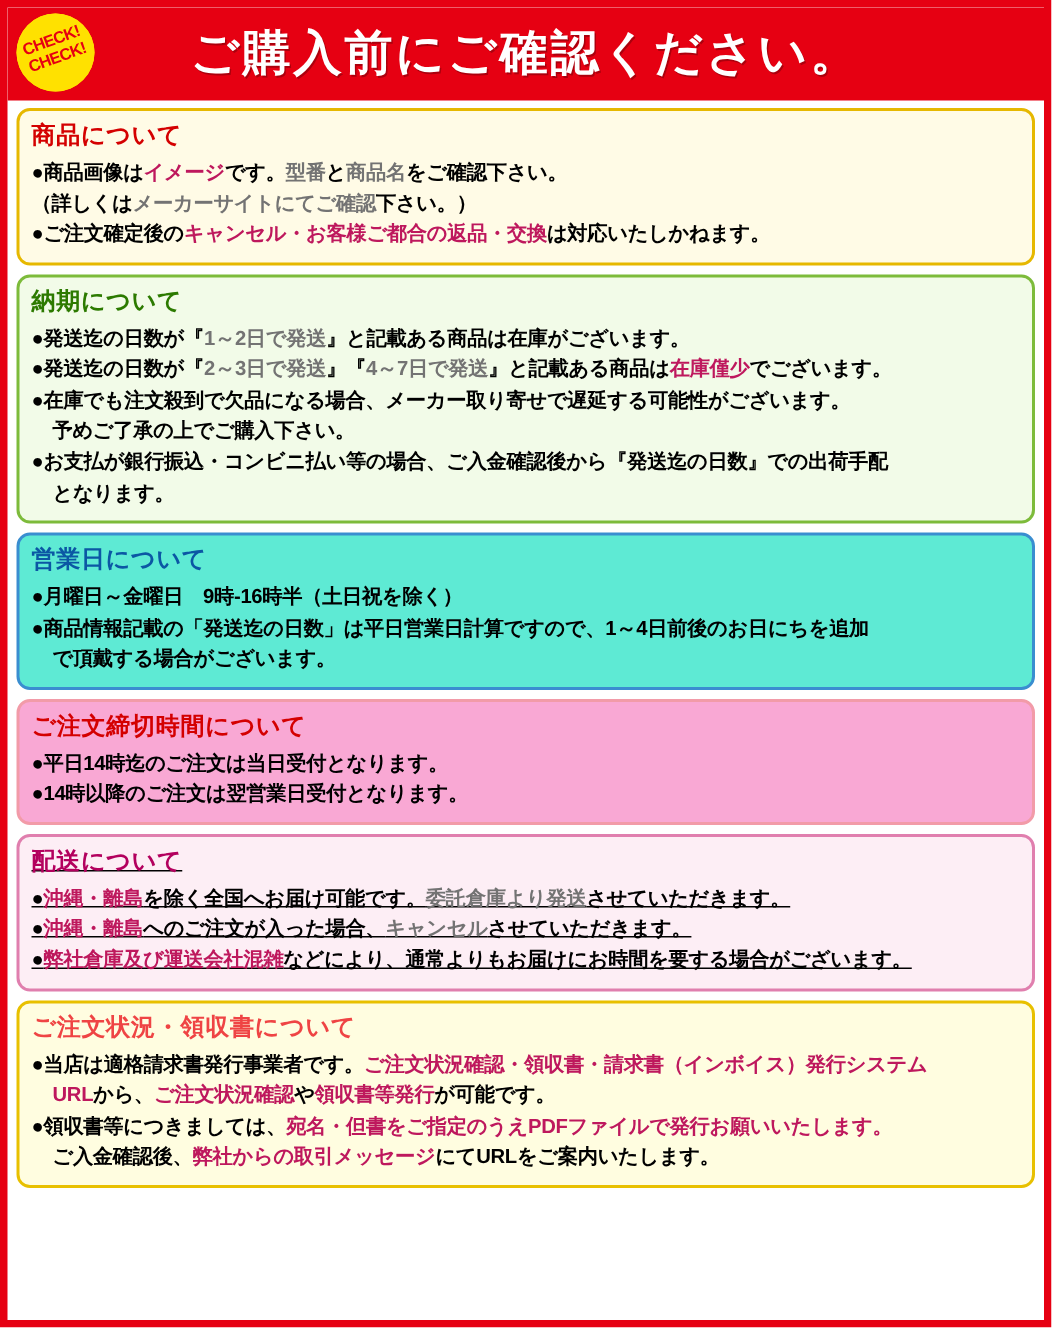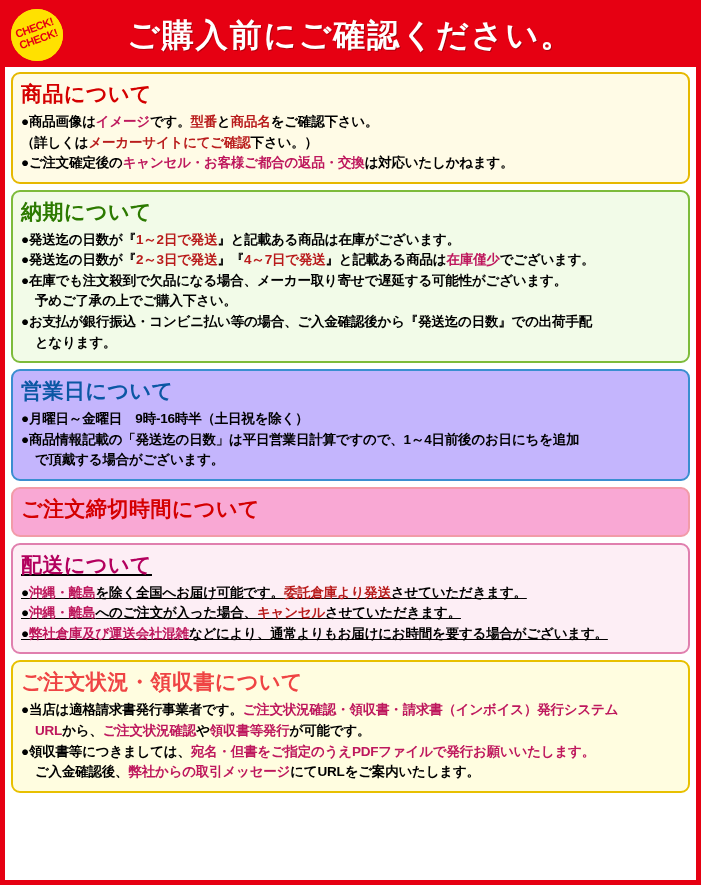--- a/index.html
+++ b/index.html
@@ -80,21 +80,21 @@
   }
   .section {
     margin: 5px 6px 6px 6px;
     border: 2px solid;
     border-radius: 9px;
     padding: 6px 8px 8px 8px;
     box-sizing: border-box;
   }
   .section h2 {
     margin: 0 0 4px 0;
-    font-size: 21px;
+    font-size: 16px;
     font-weight: bold;
     letter-spacing: 0.5px;
   }
   .section ul {
     list-style: none;
     margin: 0;
     padding: 0;
   }
   .section li {
     font-size: 13.5px;
@@ -103,29 +103,29 @@
     text-indent: -14px;
     padding-left: 14px;
     font-weight: bold;
     letter-spacing: -0.2px;
   }
   .section li.noindent {
     text-indent: 0;
     padding-left: 14px;
   }
   .hl-red { color: #be185d; }
-  .hl-blue { color: #b91c1c; }
+  .hl-blue { color: #737373; }
   .hl-black { color: #000000; }
 
   
   .sec-product { border-color: #e6b800; background: #fffbe6; }
   .sec-product h2 { color: #d40000; }
   .sec-delivery { border-color: #7dbb3b; background: #f2fbe8; }
   .sec-delivery h2 { color: #2c7a00; }
-  .sec-business { border-color: #3a8ed0; background: #c4b5fd; }
+  .sec-business { border-color: #3a8ed0; background: #5eead4; }
   .sec-business h2 { color: #0b57a4; }
   .sec-cutoff { border-color: #f29ba8; background: #f9a8d4; }
   .sec-cutoff h2 { color: #d40000; }
   .sec-shipping { border-color: #e07fae; background: #fdeef5; text-decoration: underline; }
   .sec-shipping h2 { color: #b3005e; }
   .sec-receipt { border-color: #e8c000; background: #fffde0; }
   .sec-receipt h2 { color: #ef4444; }
 </style>
 </head>
 <body>
@@ -167,20 +167,24 @@
       <div class="section sec-business">
         <h2>営業日について</h2>
         <ul>
           <li><span class="hl-black">●月曜日～金曜日　9時-16時半（土日祝を除く）</span></li>
           <li><span class="hl-black">●商品情報記載の「発送迄の日数」は平日営業日計算ですので、1～4日前後のお日にちを追加</span></li>
           <li class="noindent"><span class="hl-black">で頂戴する場合がございます。</span></li>
         </ul>
       </div>
       <div class="section sec-cutoff">
         <h2>ご注文締切時間について</h2>
+        <ul>
+          <li><span class="hl-black">●平日14時迄のご注文は</span><span class="hl-black">当日受付</span><span class="hl-black">となります。</span></li>
+          <li><span class="hl-black">●14時以降のご注文は</span><span class="hl-black">翌営業日受付</span><span class="hl-black">となります。</span></li>
+        </ul>
       </div>
       <div class="section sec-shipping">
         <h2>配送について</h2>
         <ul>
           <li><span class="hl-black">●</span><span class="hl-red">沖縄・離島</span><span class="hl-black">を除く全国へお届け可能です。</span><span class="hl-blue">委託倉庫より発送</span><span class="hl-black">させていただきます。</span></li>
           <li><span class="hl-black">●</span><span class="hl-red">沖縄・離島</span><span class="hl-black">へのご注文が入った場合、</span><span class="hl-blue">キャンセル</span><span class="hl-black">させていただきます。</span></li>
           <li><span class="hl-black">●</span><span class="hl-red">弊社倉庫及び運送会社混雑</span><span class="hl-black">などにより、通常よりもお届けにお時間を要する場合がございます。</span></li>
         </ul>
       </div>
       <div class="section sec-receipt">

